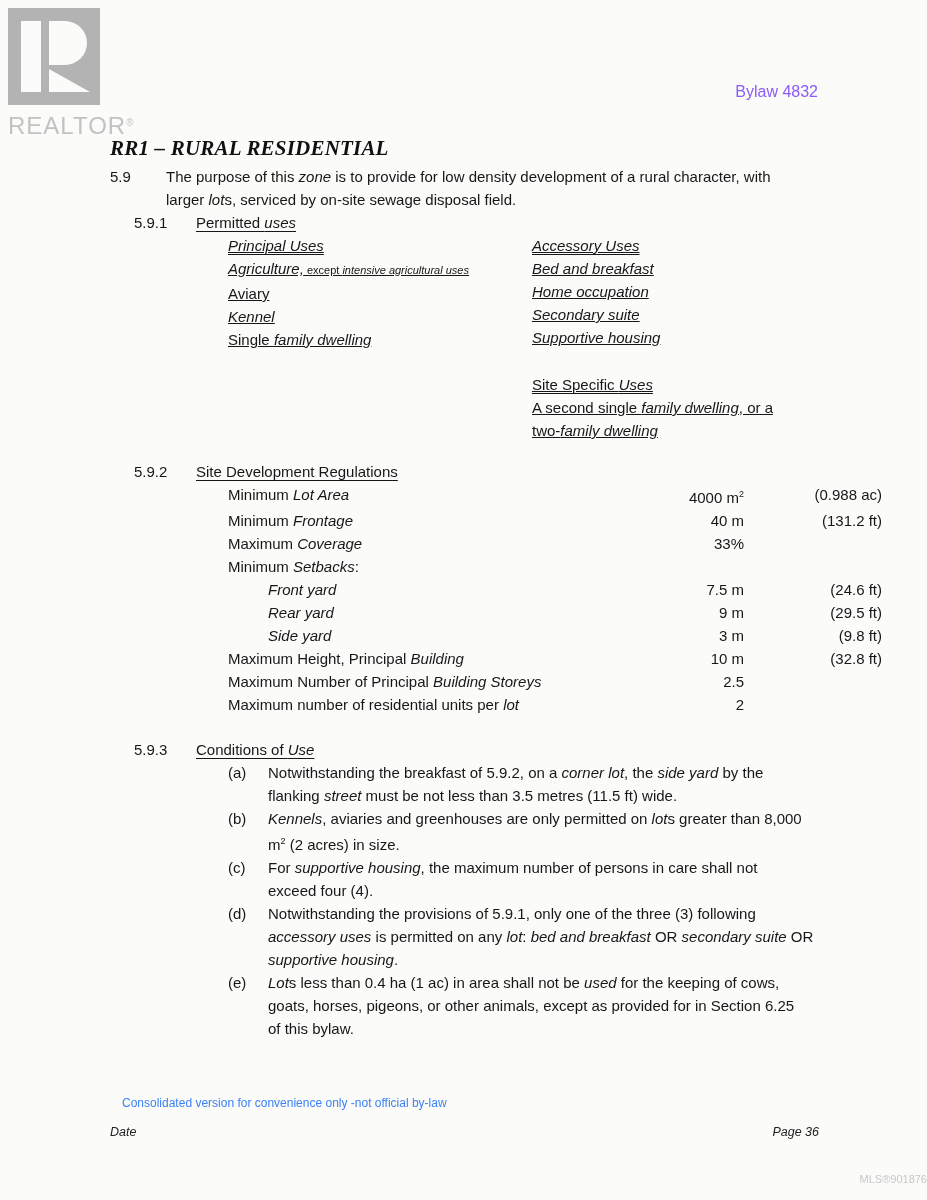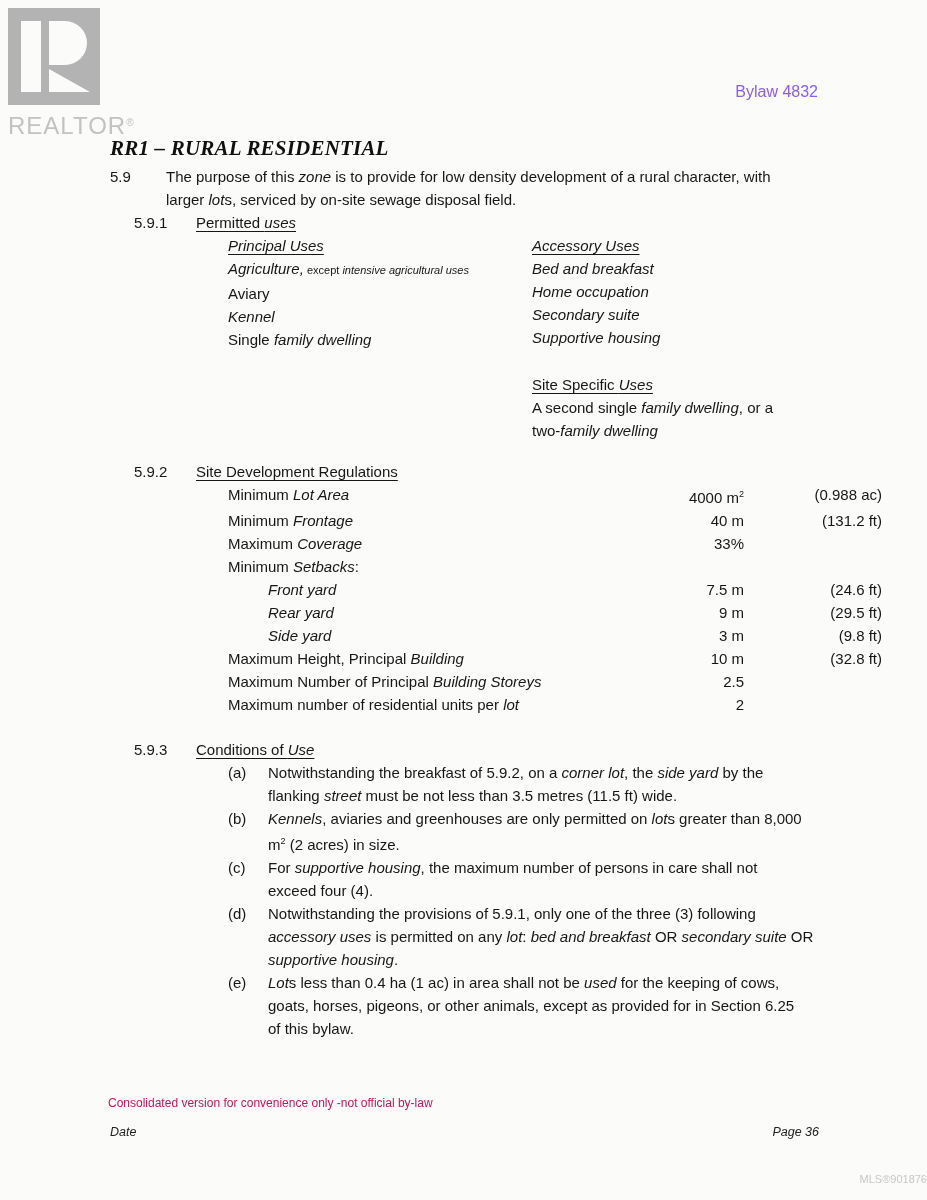--- a/index.html
+++ b/index.html
@@ -24,35 +24,35 @@
   sup{font-size:9px;}
   .sm{font-size:11px;}
   .nw{white-space:nowrap;}
 
   .para59{display:grid;grid-template-columns:56px 652px;}
   .sec-head{margin-left:24px;display:grid;grid-template-columns:62px 1fr;}
 
   .uses{margin-left:118px;display:flex;}
   .uses-left{width:304px;}
   .uses-right{width:286px;}
-  .uses .line{white-space:nowrap;}
+  .uses .line{white-space:nowrap;text-decoration:underline;}
   .site-specific{margin-top:24px;}
 
   .sec-592{margin-top:18px;}
   .reg-row{margin-left:118px;display:grid;grid-template-columns:366px 118px 106px;gap:32px;}
   .reg-label{white-space:nowrap;}
   .reg-row.indent .reg-label{padding-left:40px;}
   .reg-metric,.reg-imperial{text-align:right;white-space:nowrap;}
 
   .sec-593{margin-top:22px;}
   .cond-item{margin-left:118px;display:grid;grid-template-columns:40px 550px;}
   .cond-line{white-space:nowrap;}
 
   
-  .footer-note{position:absolute;left:108px;top:1096px;font-size:12px;color:#be185d;}
+  .footer-note{position:absolute;left:122px;top:1096px;font-size:12px;color:#3b82f6;}
   .footer-line{position:absolute;left:110px;right:108px;top:1125px;font-size:12.5px;font-style:italic;display:flex;justify-content:space-between;color:#222;}
   .watermark{position:absolute;right:0;top:1173px;font-size:11px;color:#c7c7c7;}
 </style>
 </head>
 <body>
 
 <div class="page">
 
   <div class="logo">
     <svg width="92" height="97" viewBox="0 0 92 97">

